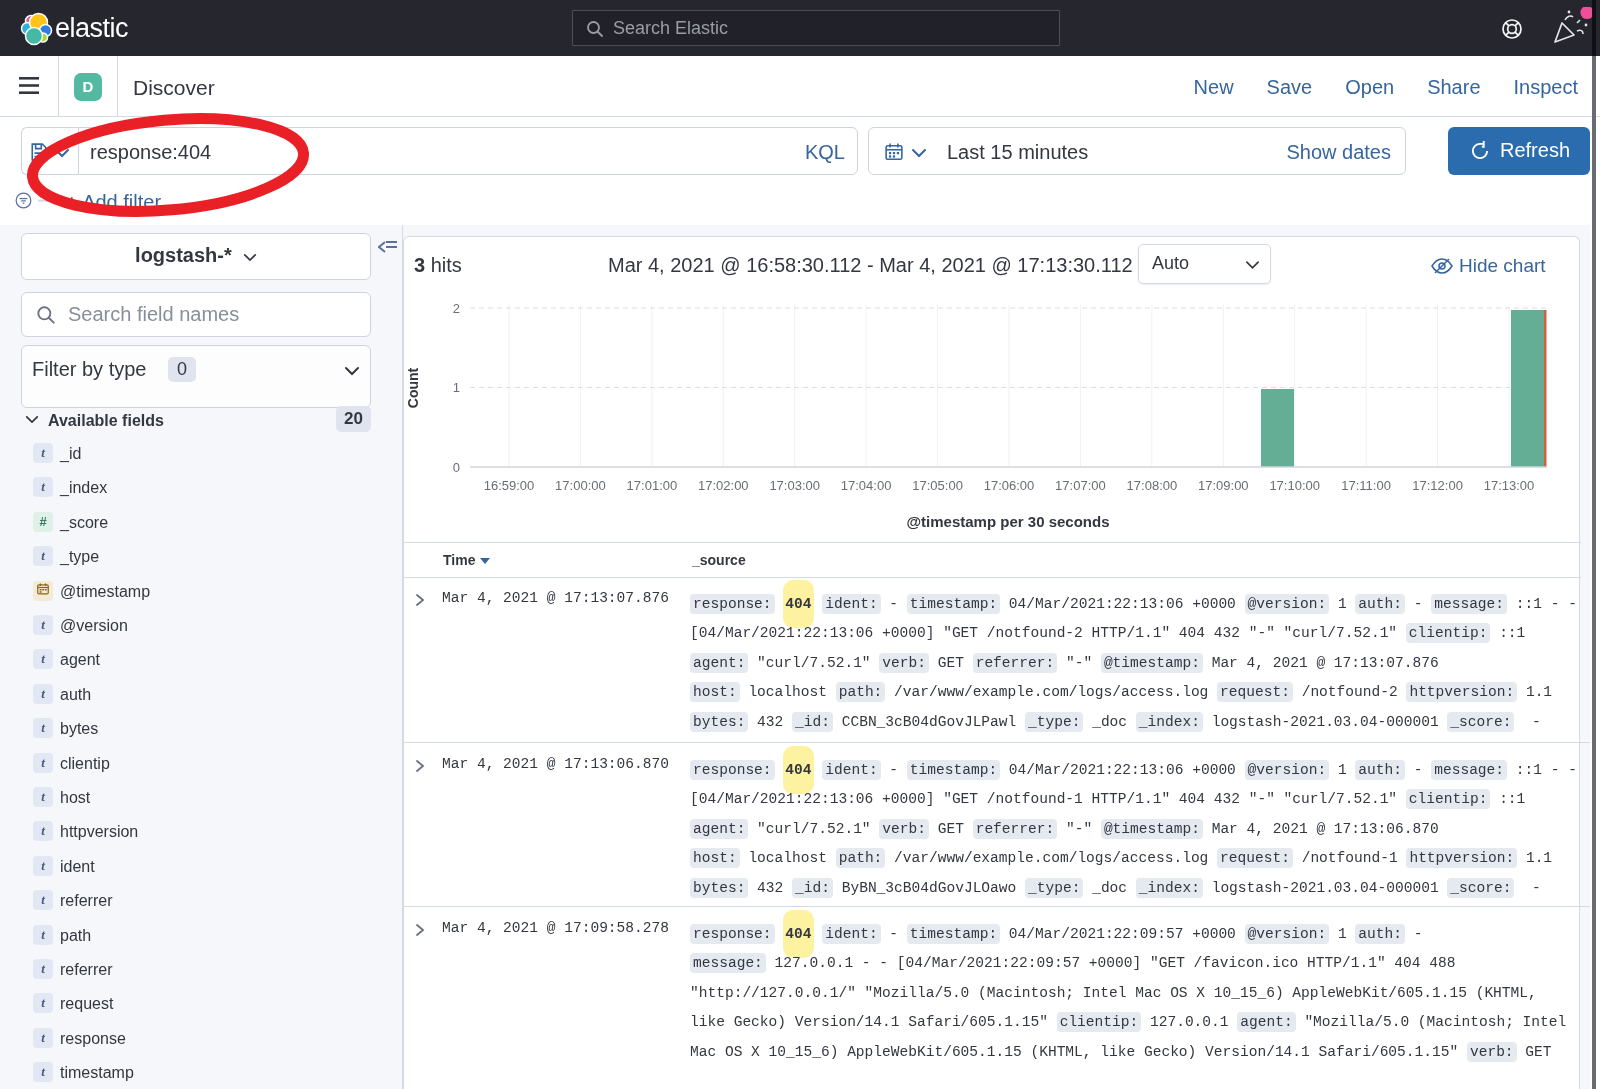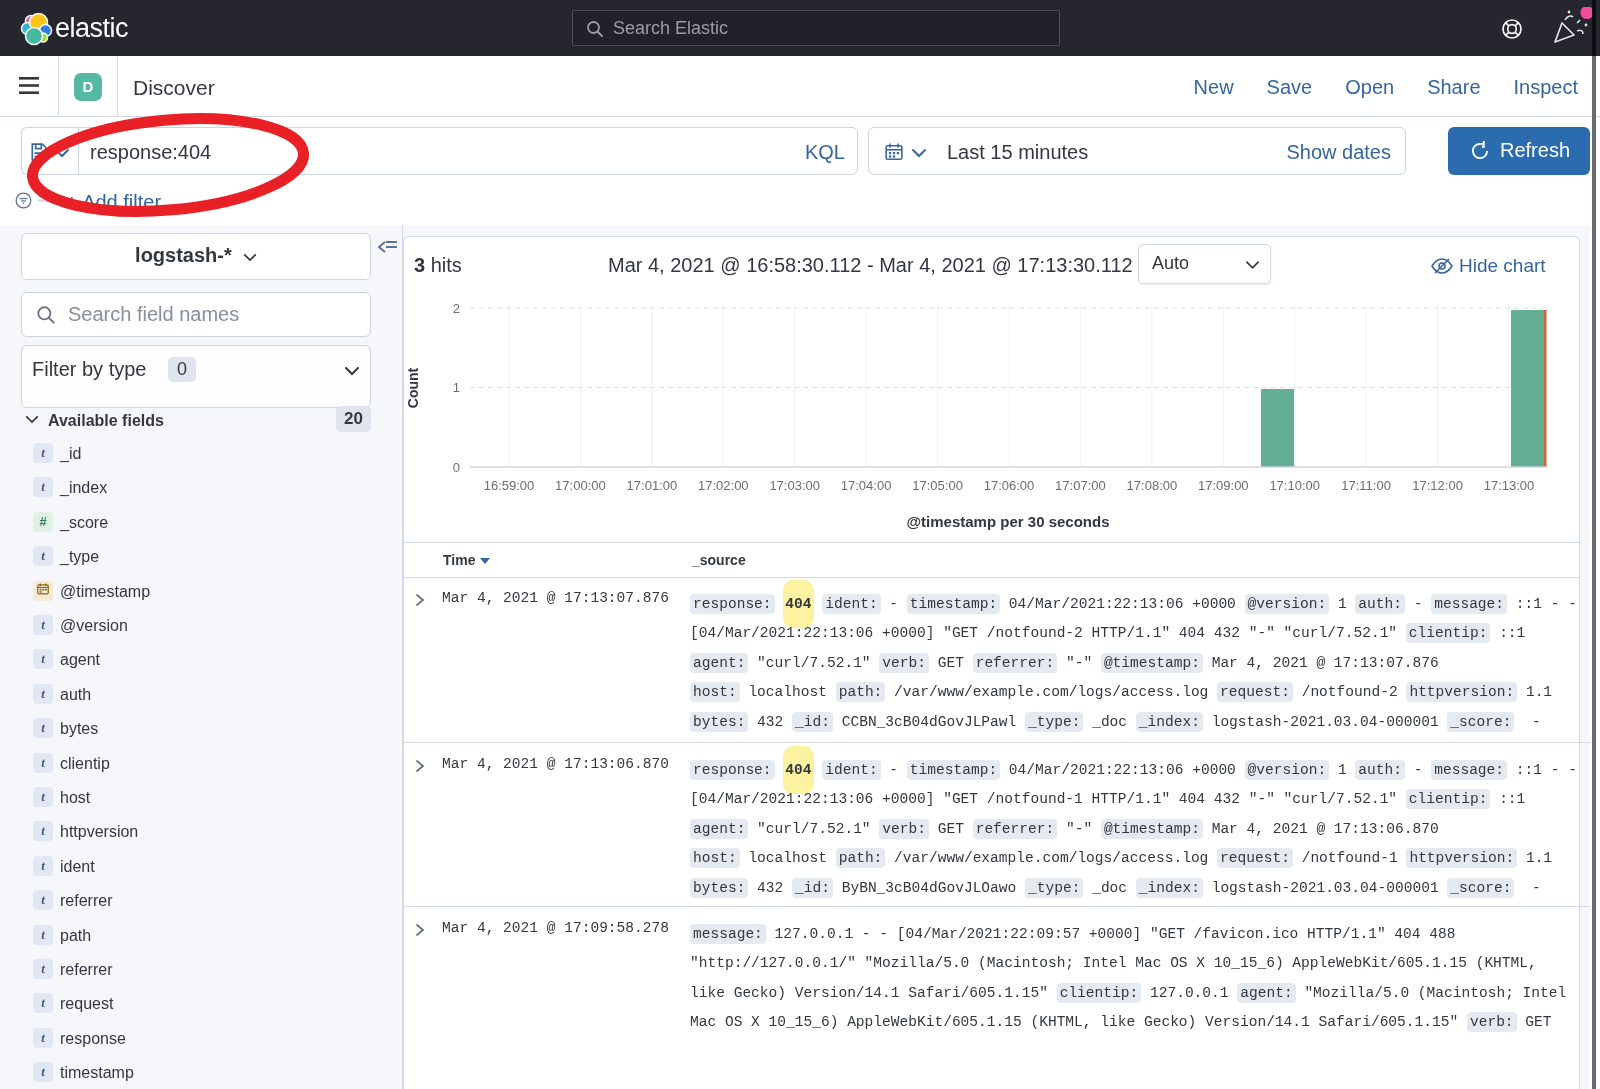--- a/index.html
+++ b/index.html
@@ -415,20 +415,21 @@
       <div class="sline"><span class="kb">host:</span> localhost <span class="kb">path:</span> /var/www/example.com/logs/access.log <span class="kb">request:</span> /notfound-1 <span class="kb">httpversion:</span> 1.1</div>
       <div class="sline"><span class="kb">bytes:</span> 432 <span class="kb">_id:</span> ByBN_3cB04dGovJLOawo <span class="kb">_type:</span> _doc <span class="kb">_index:</span> logstash-2021.03.04-000001 <span class="kb">_score:</span> &nbsp;-</div>
     </div>
   </div>
   <div class="trow" style="top:907px;height:182px;border-bottom:none">
     <svg class="caret" style="left:9px;top:16px;position:absolute" width="14" height="14" viewBox="0 0 14 14">
         <path d="M4 2 L10 7 L4 12" fill="none" stroke="#69707d" stroke-width="1.8" stroke-linecap="round"></path>
       </svg>
     <div class="tstamp" style="top:13px">Mar 4, 2021 @ 17:09:58.278</div>
     <div class="src" style="top:13px">
+      <div class="sline"><span class="kb">response:</span> <span class="hl">404</span> <span class="kb">ident:</span> - <span class="kb">timestamp:</span> 04/Mar/2021:22:09:57 +0000 <span class="kb">@version:</span> 1 <span class="kb">auth:</span> -</div>
       <div class="sline"><span class="kb">message:</span> 127.0.0.1 - - [04/Mar/2021:22:09:57 +0000] "GET /favicon.ico HTTP/1.1" 404 488</div>
       <div class="sline">"http://127.0.0.1/" "Mozilla/5.0 (Macintosh; Intel Mac OS X 10_15_6) AppleWebKit/605.1.15 (KHTML,</div>
       <div class="sline">like Gecko) Version/14.1 Safari/605.1.15" <span class="kb">clientip:</span> 127.0.0.1 <span class="kb">agent:</span> "Mozilla/5.0 (Macintosh; Intel</div>
       <div class="sline">Mac OS X 10_15_6) AppleWebKit/605.1.15 (KHTML, like Gecko) Version/14.1 Safari/605.1.15" <span class="kb">verb:</span> GET</div>
     </div>
   </div>
 </div>
 
 <svg class="abs" style="left:20px;top:113px" width="300" height="112" viewBox="0 0 300 112">
   <ellipse cx="148" cy="52" rx="136" ry="45" fill="none" stroke="#e92025" stroke-width="11" transform="rotate(-5 148 52)"></ellipse>

